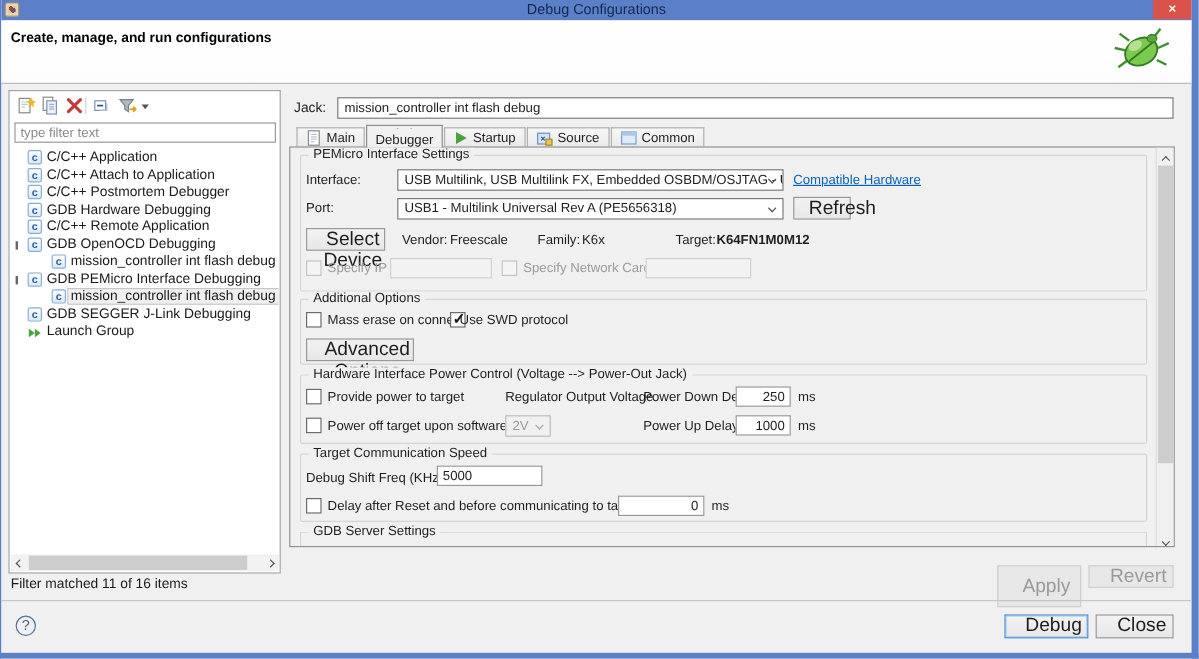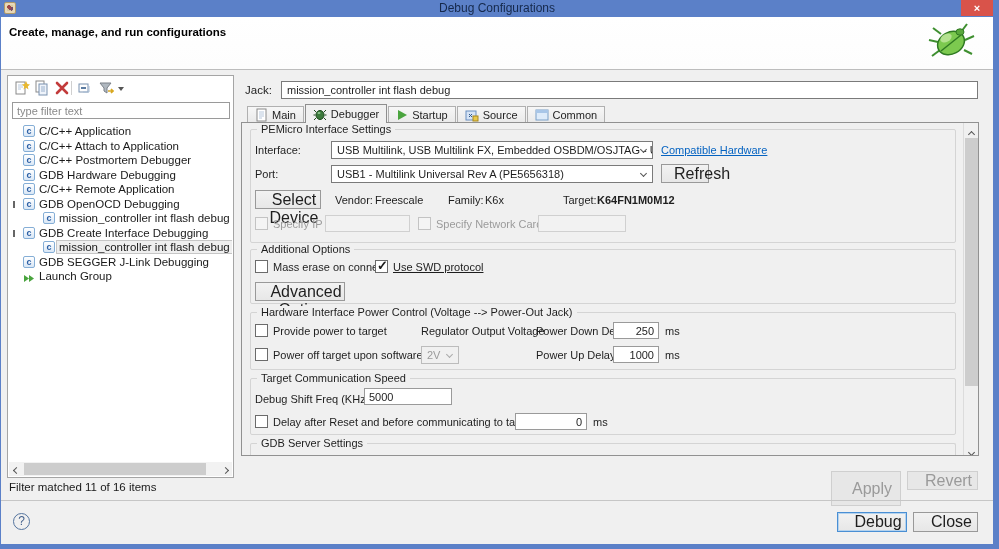--- a/index.html
+++ b/index.html
@@ -79,21 +79,21 @@
   .hs-thumb { position:absolute; left:15px; top:1px; width:182px; height:12px; background:#cdcdcd; cursor:pointer; }
   .sidebar-status { position:absolute; left:8px; top:481px; font-size:11.5px; color:#1a1a1a; }
   
   .name-lbl { position:absolute; left:244px; top:84px; font-size:11.5px; color:#1e1e1e; }
   .name-input { position:absolute; left:280px; top:81px; width:697px; height:18px;
     border:1px solid #7a7a7a; font-size:11px; padding:0 5px; color:#1e1e1e; }
   .tabs { position:absolute; left:246px; top:104px; height:19px; display:flex; align-items:flex-end; }
   .tab { height:17px; display:flex; align-items:center; gap:4px; padding:0 7px;
     border:1px solid #b0b0b0; border-bottom:none; background:linear-gradient(#f7f7f7,#e9e9e9);
     font-size:11px; color:#1e1e1e; margin-right:1px; cursor:pointer; }
-  .tab.active { height:19px; background:#f0f0f0; border-color:#8e8e8e; position:relative; z-index:2; }
+  .tab.active { height:19px; background:#f0f0f0; border-color:#8e8e8e; position:relative; z-index:2;flex-direction:column; }
   .formbox { position:absolute; left:240px; top:122px; width:738px; height:334px;
     border:1px solid #919191; background:#f0f0f0; overflow:hidden; }
   .vscroll { position:absolute; right:0; top:0; bottom:0; width:15px; background:#f0f0f0; border-left:1px solid #dcdcdc; }
   .vs-arrow { position:absolute; left:0; width:15px; height:14px; text-align:center; cursor:pointer; }
   .vs-thumb { position:absolute; left:1px; top:15px; width:13px; height:248px; background:#cdcdcd; cursor:pointer; }
   .group { position:absolute; left:8px; width:706px; border:1px solid #d4d4d4; border-radius:2px; }
   .group > .gtitle { position:absolute; top:-7px; left:6px; background:#f0f0f0; padding:0 4px;
     font-size:11px; color:#1e1e1e; white-space:nowrap; }
   .grow { position:relative; height:21px; }
   .info-ic { display:inline-block; width:8px; height:8px; border:1px solid #3b6fb5; border-radius:50%;
@@ -204,21 +204,21 @@
         <span class="c-icon"></span>
         <span class="tlabel">GDB OpenOCD Debugging</span>
       </div>
       <div class="trow lvl1">
         <span class="c-icon"></span>
         <span class="tlabel">mission_controller int flash debug cmsisdap</span>
       </div>
       <div class="trow lvl0">
         <span class="expander"></span>
         <span class="c-icon"></span>
-        <span class="tlabel">GDB Create Interface Debugging</span>
+        <span class="tlabel">GDB PEMicro Interface Debugging</span>
       </div>
       <div class="trow lvl1 sel">
         <span class="c-icon"></span>
         <span class="tlabel">mission_controller int flash debug</span>
       </div>
       <div class="trow lvl0">
         <span class="c-icon"></span>
         <span class="tlabel">GDB SEGGER J-Link Debugging</span>
       </div>
       <div class="trow lvl0">
@@ -317,21 +317,21 @@
         <input class="field disabled" style="left: 287px; top: 0px; width: 88px;" disabled="">
       </div>
     </div>
 
     <div class="group" style="top:126px; height:55px;">
       <span class="gtitle">Additional Options</span>
       <div class="grow" style="top:8px;">
         <span class="cb" style="left:4px; top:2px;"></span>
         <span class="lbl" style="left:22px; top:3px;">Mass erase on connect</span>
         <span class="cb checked" style="left:124px; top:2px;"></span>
-        <span class="lbl" style="left:142px; top:3px;text-decoration:underline;">Use SWD protocol</span>
+        <span class="lbl" style="left:132px; top:3px;">Use SWD protocol</span>
       </div>
       <div class="grow" style="top:11px;">
         <button class="btn" style="position:absolute; left:4px; top:0; width:90px; height:19px;">Advanced Options</button>
       </div>
     </div>
 
     <div class="group" style="top:189px; height:58px;">
       <span class="gtitle">Hardware Interface Power Control (Voltage --&gt; Power-Out Jack)</span>
       <div class="grow" style="top:9px;">
         <span class="cb" style="left:4px; top:2px;"></span>

